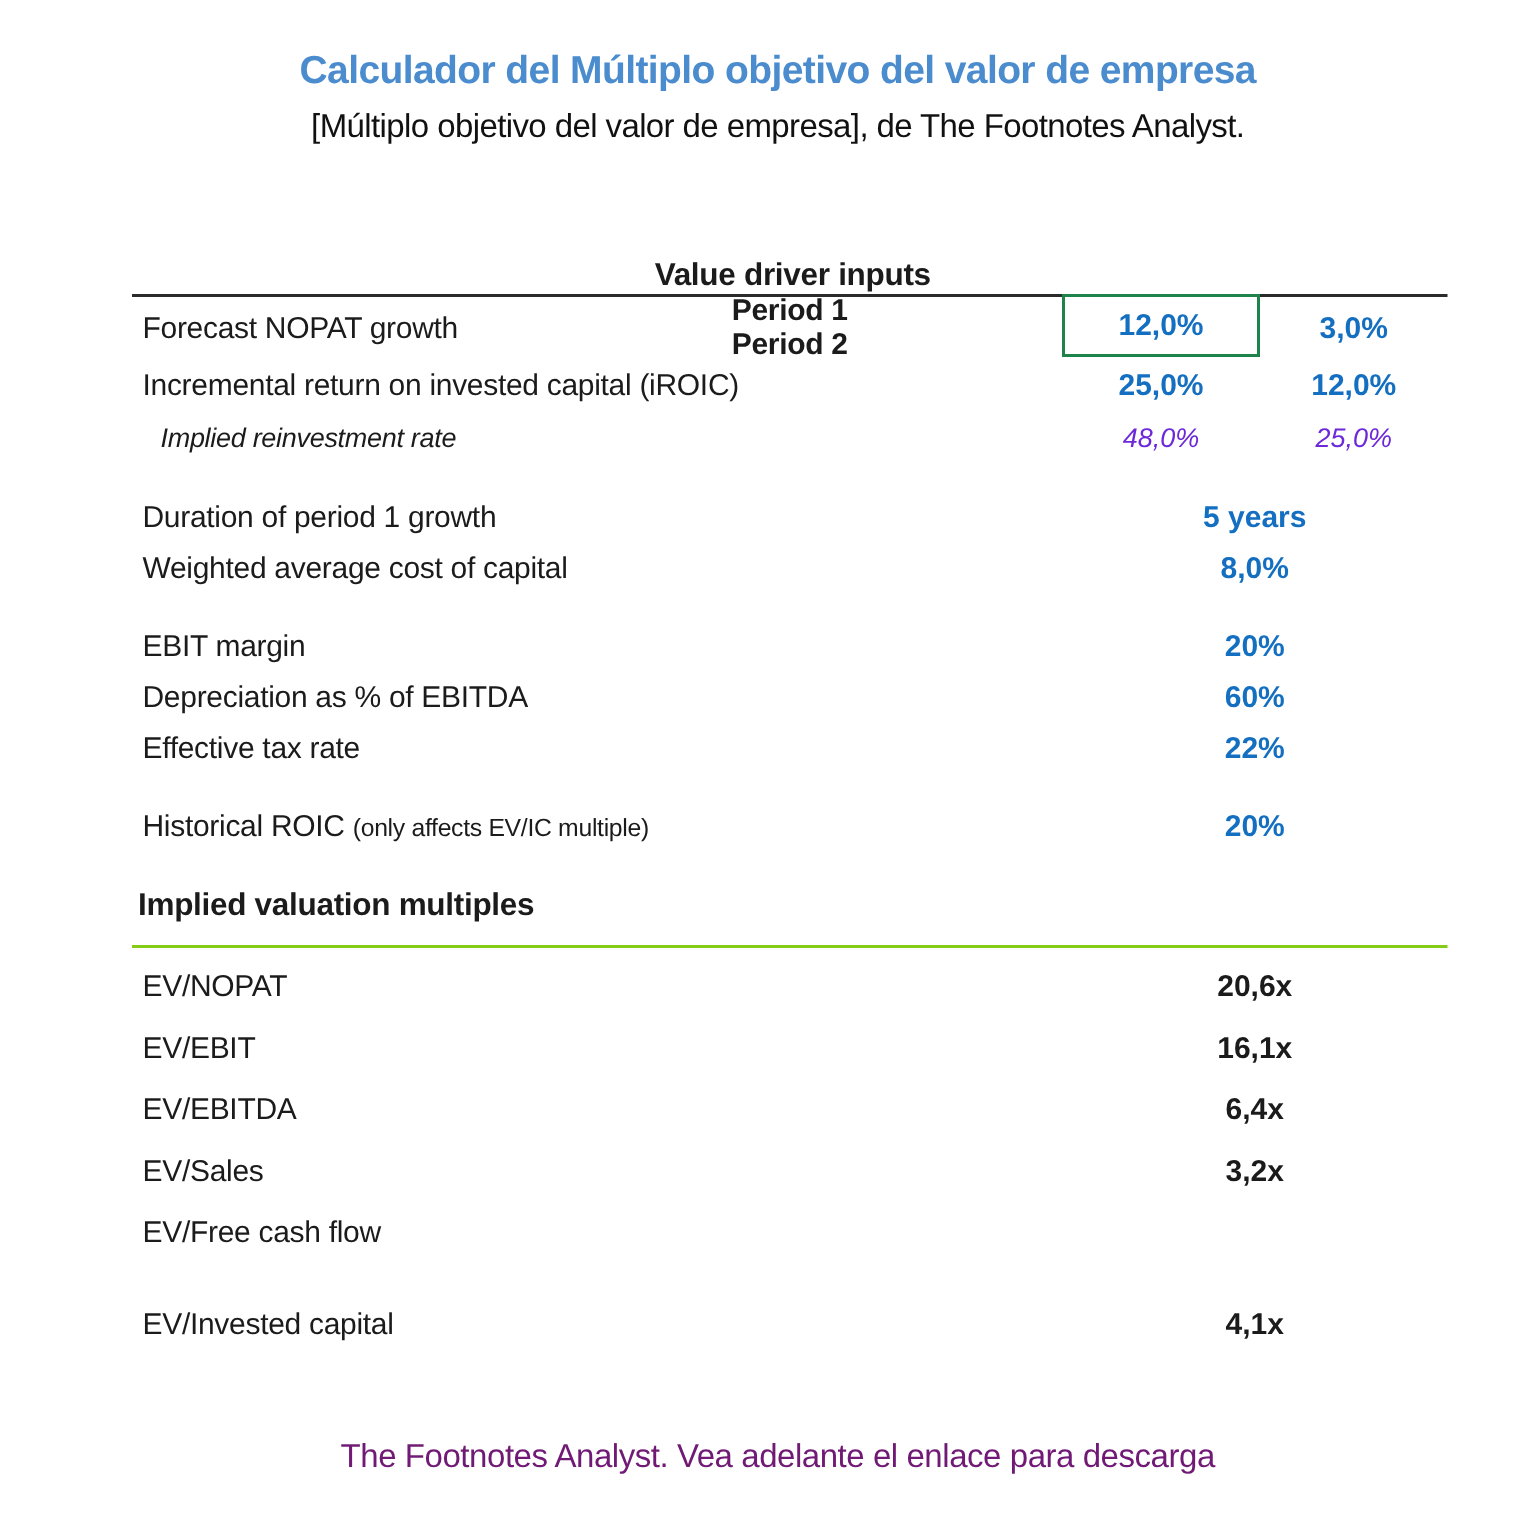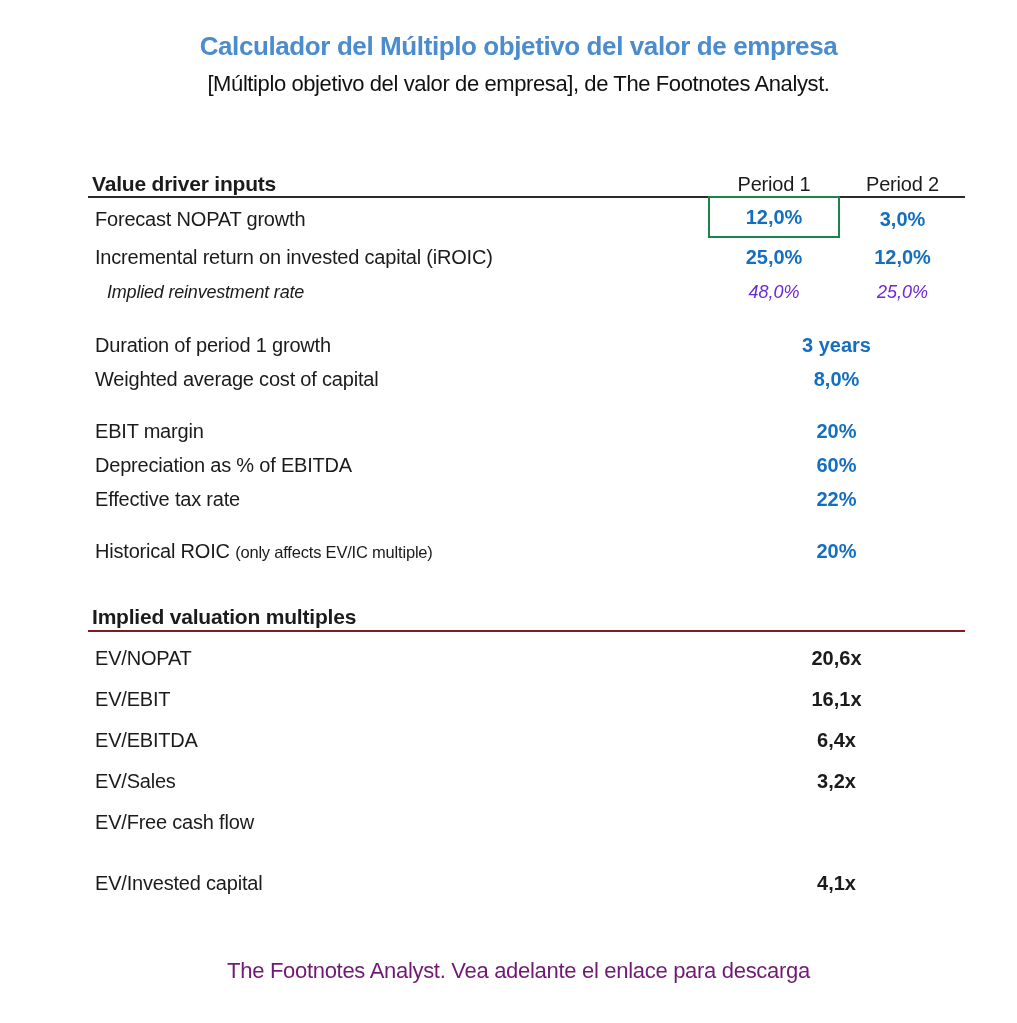--- a/index.html
+++ b/index.html
@@ -13,38 +13,38 @@
     font-size: 22px; letter-spacing: -0.4px; color: #111111; }
 
   .sheet { position: absolute; left: 78px; top: 172px; width: 877px; }
 
   .row { display: flex; align-items: center; }
   .label { flex: 1; font-size: 20px; letter-spacing: -0.2px; padding-left: 7px; }
   .c1 { width: 132px; text-align: center; }
   .c2 { width: 125px; text-align: center; }
   .cwide { width: 257px; text-align: center; }
 
-  .vdi-header { height: 26px; border-bottom: 2px solid #2b2b2b; }
+  .vdi-header { height: 26px; border-bottom: 2px solid #2b2b2b; flex-direction: column; }
   .vdi-header .heading { flex: 1; font-size: 21px; font-weight: bold; padding-left: 4px; letter-spacing: -0.2px; }
-  .colhead { font-size: 20px; font-weight: normal; letter-spacing: -0.2px; }
+  .colhead { font-size: 20px; font-weight: bold; letter-spacing: -0.2px; }
 
   .r-forecast { height: 42px; }
   .r-std { height: 34px; }
   .r-italic { height: 36px; }
   .r-italic .label { font-style: italic; font-size: 18px; padding-left: 19px; font-weight: 500; }
   .val-blue { color: #146fc0; font-weight: bold; font-size: 20px; }
   .val-italic { font-style: italic; font-size: 18px; color: #6d28d9; font-weight: 400; }
   .green-box { height: 42px; margin-top: -4px; border: 2px solid #1e824b;
     display: flex; align-items: center; justify-content: center; }
   .label-note { font-size: 16.5px; letter-spacing: -0.2px; }
 
   .spacer18 { height: 18px; }
 
-  .sec-header { margin-top: 24px; height: 40px; border-bottom: 2px solid #7f1d1d;
-    display: flex; align-items: flex-end; padding-bottom: 1px; }
+  .sec-header { margin-top: 24px; height: 40px; border-bottom: 2px solid #84cc16;
+    display: flex; align-items: flex-end; padding-bottom: 14px; }
   .sec-header .heading { font-size: 21px; font-weight: bold; padding-left: 4px; letter-spacing: -0.2px; }
 
   .r-mult { height: 41px; }
   .r-mult-first { margin-top: 6px; gap: 44px; }
   .r-mult-last { margin-top: 20px; }
   .val-bold { font-weight: bold; font-size: 20px; color: #1b1b1b; }
 
   .footer { position: absolute; top: 958px; left: 0; width: 100%; text-align: center;
     font-size: 22px; letter-spacing: -0.3px; color: #701a75; }
 </style>
@@ -81,21 +81,21 @@
     <div class="row r-italic">
       <span class="label">Implied reinvestment rate</span>
       <span class="c1 val-italic">48,0%</span>
       <span class="c2 val-italic">25,0%</span>
     </div>
 
     <div class="spacer18"></div>
 
     <div class="row r-std">
       <span class="label">Duration of period 1 growth</span>
-      <span class="cwide val-blue">3 years</span>
+      <span class="cwide val-blue">5 years</span>
     </div>
 
     <div class="row r-std">
       <span class="label">Weighted average cost of capital</span>
       <span class="cwide val-blue">8,0%</span>
     </div>
 
     <div class="spacer18"></div>
 
     <div class="row r-std">

